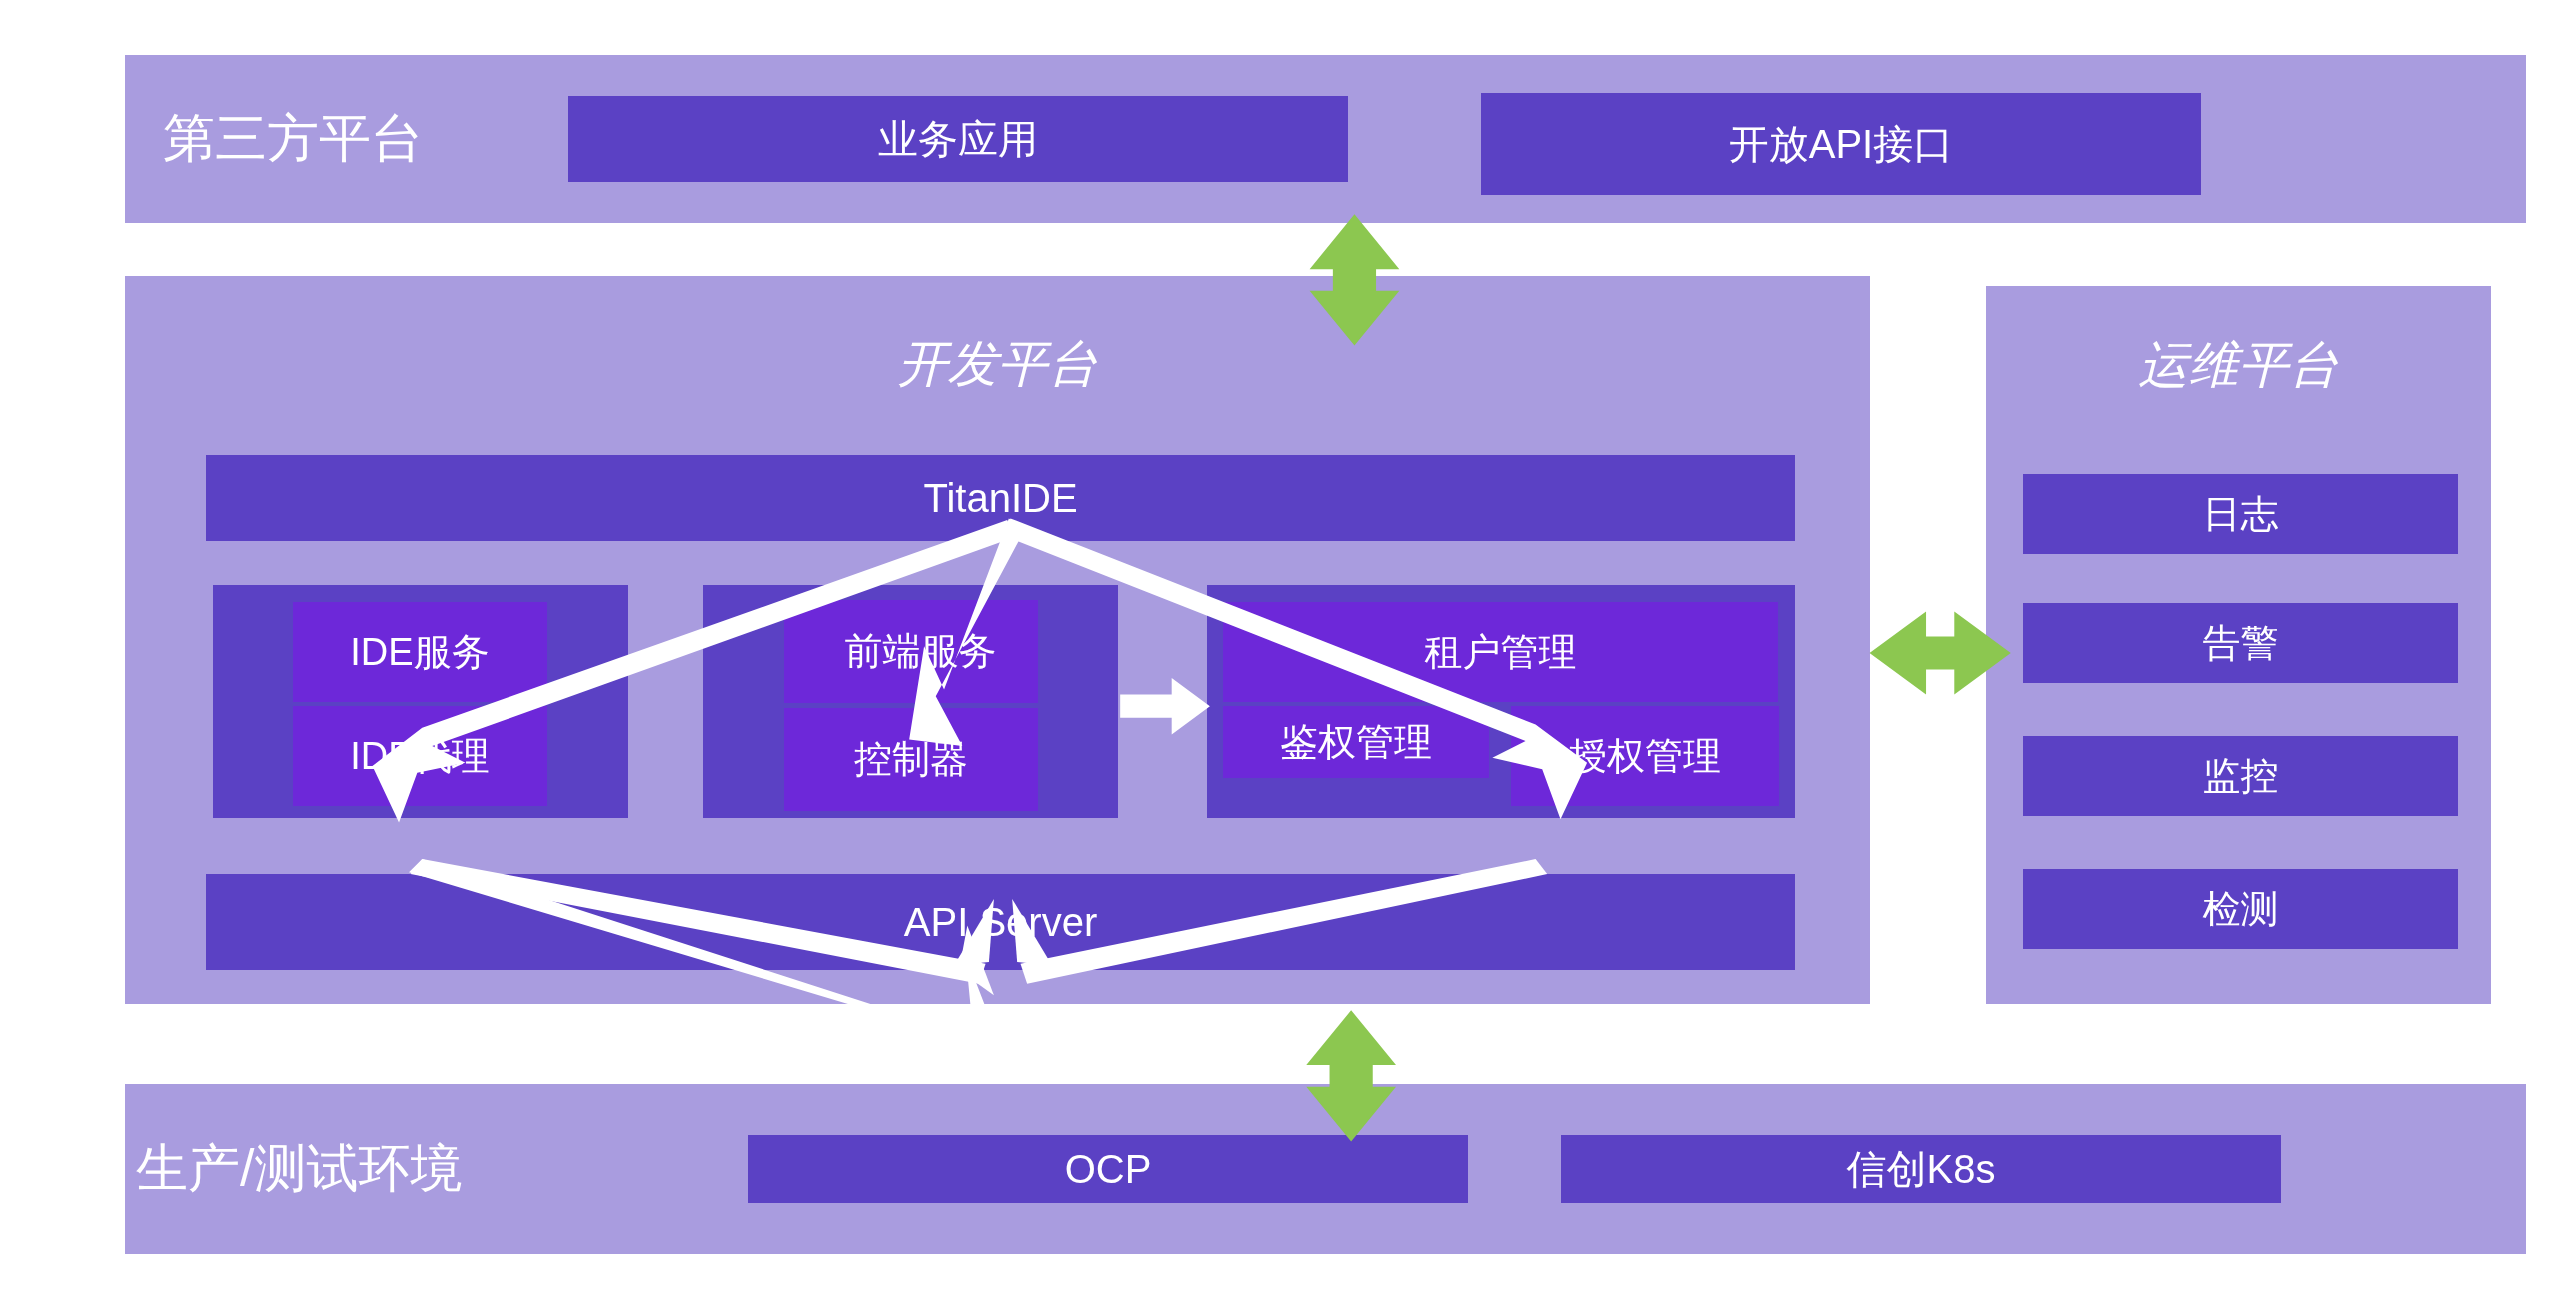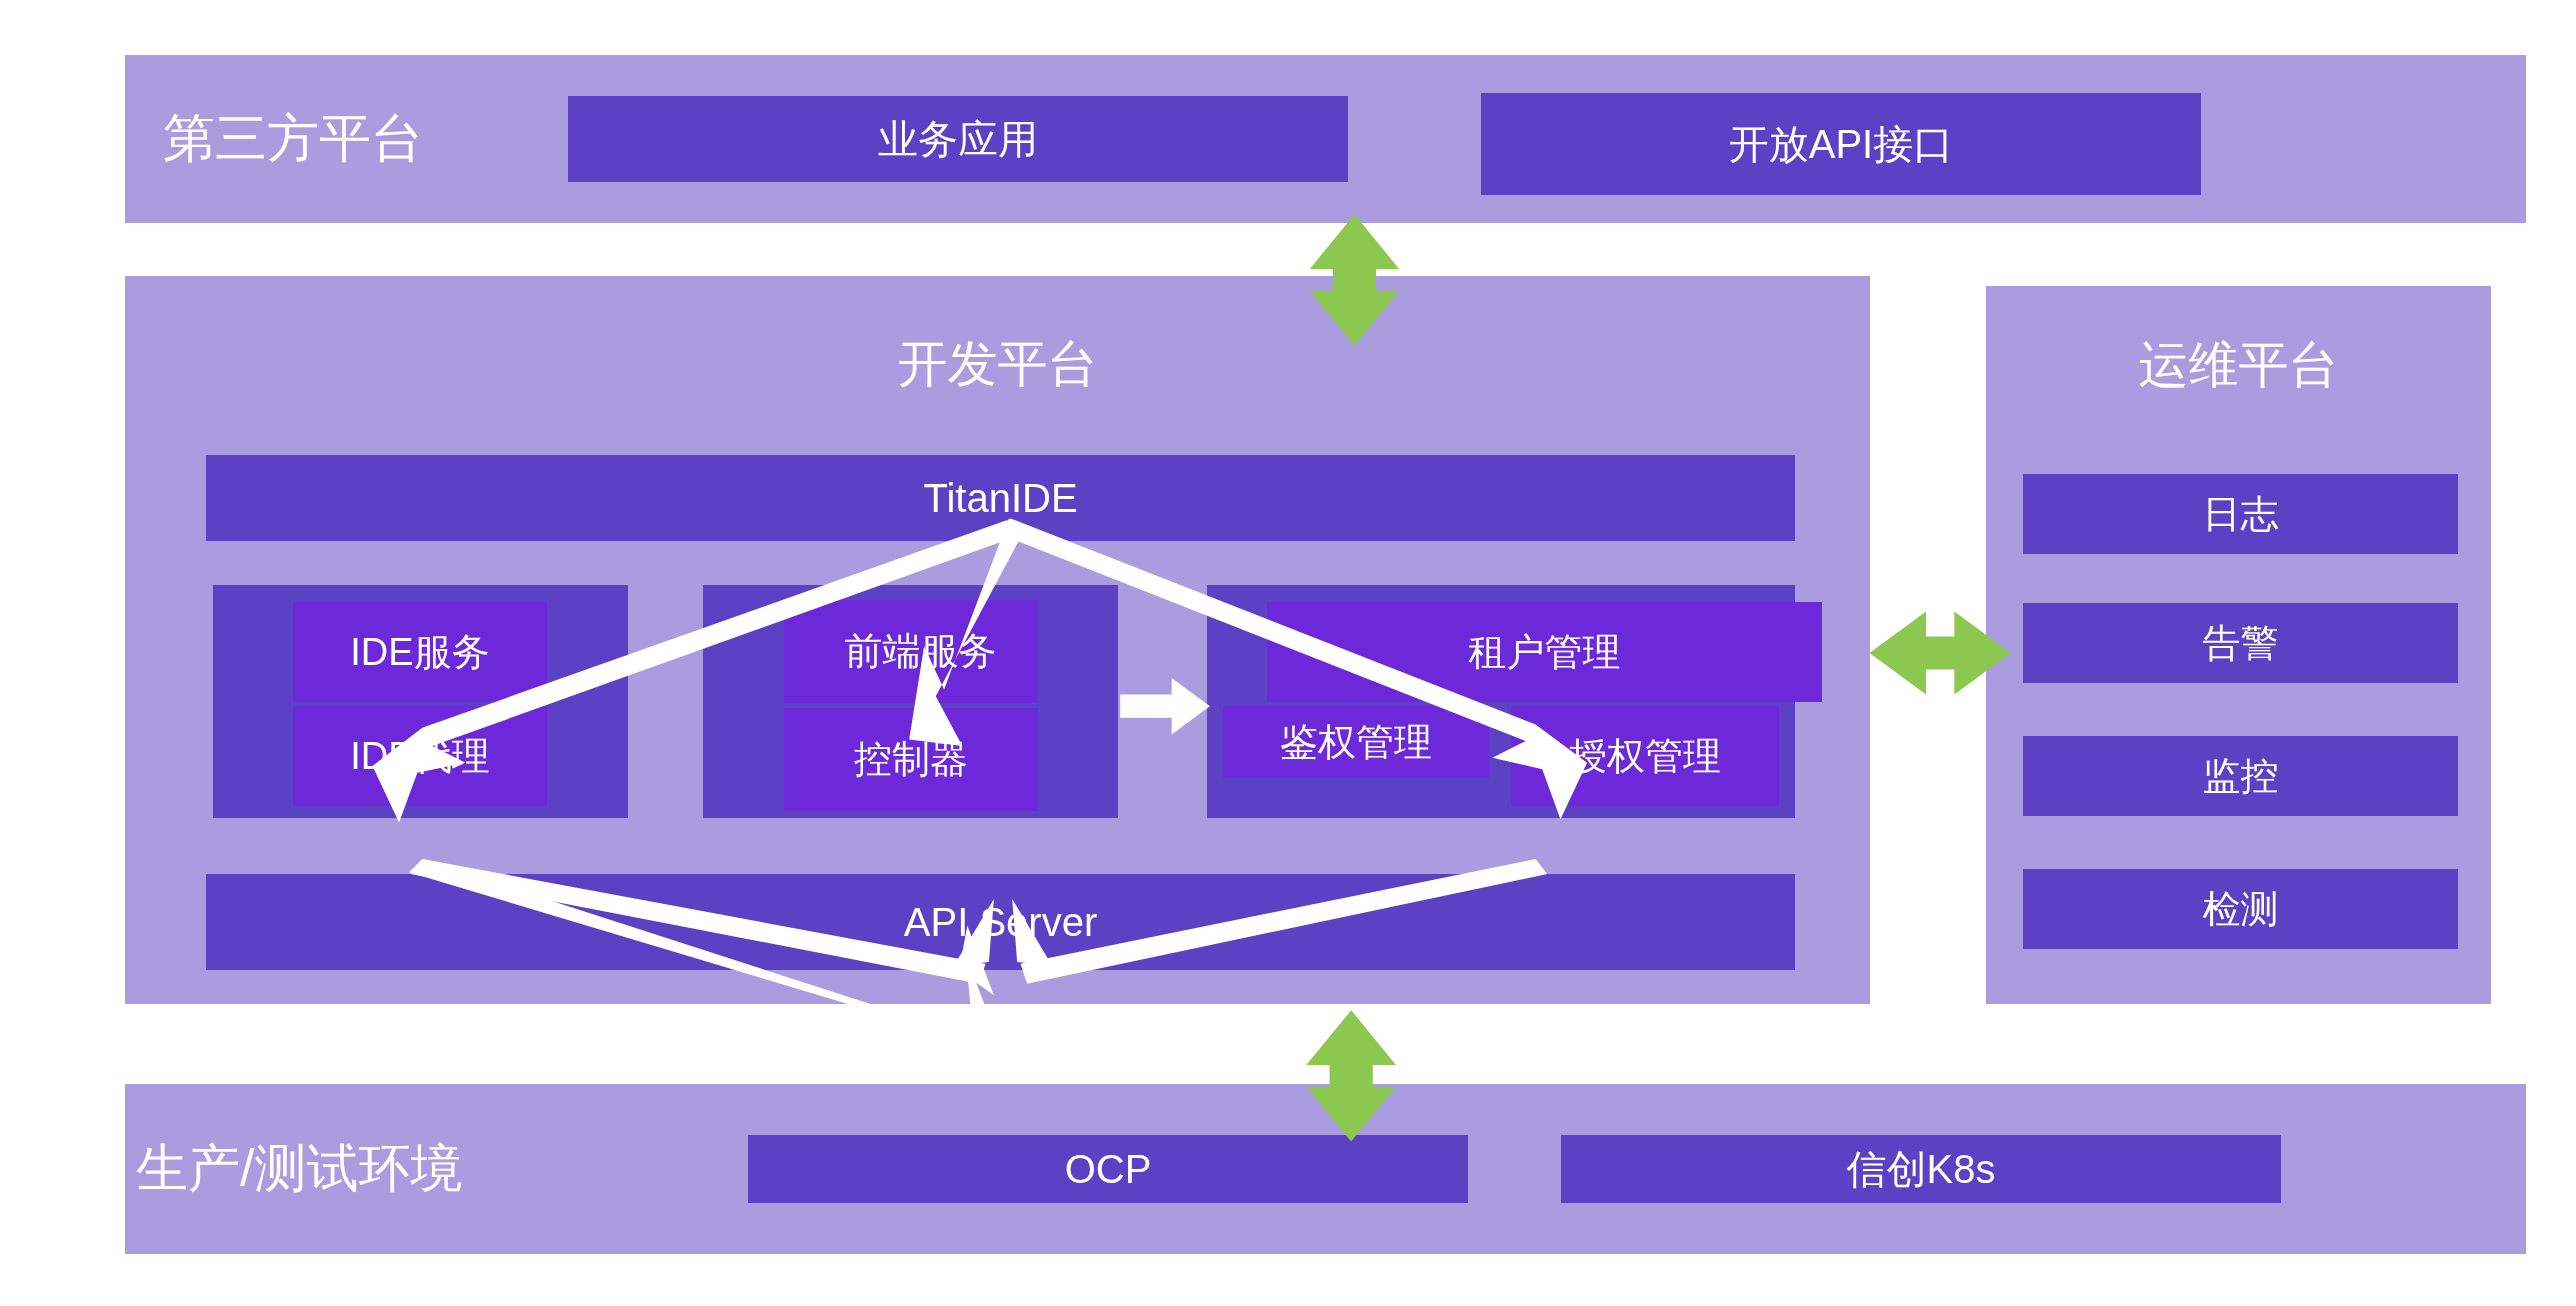--- a/index.html
+++ b/index.html
@@ -57,21 +57,21 @@
     align-items: center;
     white-space: nowrap;
   }
   .panel-title {
     position: absolute;
     color: #ffffff;
     text-align: center;
     white-space: nowrap;
   }
   .fs-band   { font-size: 52px; }
-  .fs-title  { font-size: 50px; }
+  .fs-title  { font-size: 50px; font-style: italic; }
   .fs-box    { font-size: 40px; }
   .fs-boxsm  { font-size: 38px; }
   .fs-ops    { font-size: 38px; }
   svg.overlay {
     position: absolute;
     left: 0;
     top: 0;
     width: 2576px;
     height: 1306px;
     pointer-events: none;
@@ -98,21 +98,21 @@
 
   <div class="group" style="left:213px; top:585px; width:415px; height:233px;"></div>
   <div class="box-dark fs-boxsm" style="left:293px; top:602px; width:254px; height:100px;">IDE服务</div>
   <div class="box-dark fs-boxsm" style="left:293px; top:706px; width:254px; height:100px;">IDE代理</div>
 
   <div class="group" style="left:703px; top:585px; width:415px; height:233px;"></div>
   <div class="box-dark fs-boxsm" style="left:784px; top:600px; width:254px; height:103px;padding-left:19px;">前端服务</div>
   <div class="box-dark fs-boxsm" style="left:784px; top:708px; width:254px; height:103px;">控制器</div>
 
   <div class="group" style="left:1207px; top:585px; width:588px; height:233px;"></div>
-  <div class="box-dark fs-boxsm" style="left:1223px; top:602px; width:555px; height:100px;margin-left:44px;">租户管理</div>
+  <div class="box-dark fs-boxsm" style="left:1223px; top:602px; width:555px; height:100px;">租户管理</div>
   <div class="box-dark fs-boxsm" style="left:1223px; top:706px; width:266px; height:72px;">鉴权管理</div>
   <div class="box-dark fs-boxsm" style="left:1511px; top:706px; width:268px; height:100px;">授权管理</div>
 
   <div class="box fs-box" style="left:206px; top:874px; width:1589px; height:96px;">API Server</div>
 
   <div class="panel" style="left:1986px; top:286px; width:505px; height:718px;"></div>
 
   <div class="panel-title fs-title" style="left:1986px; top:332px; width:505px;">运维平台</div>
 
   <div class="box fs-ops" style="left:2023px; top:474px; width:435px; height:80px;">日志</div>

